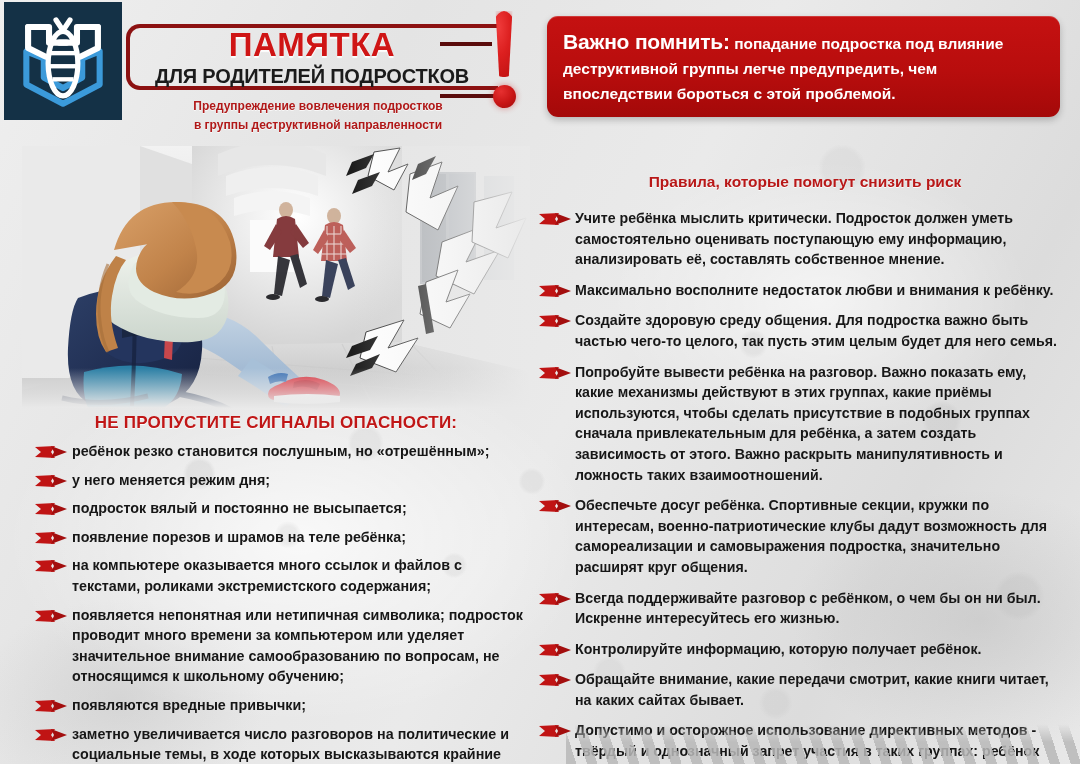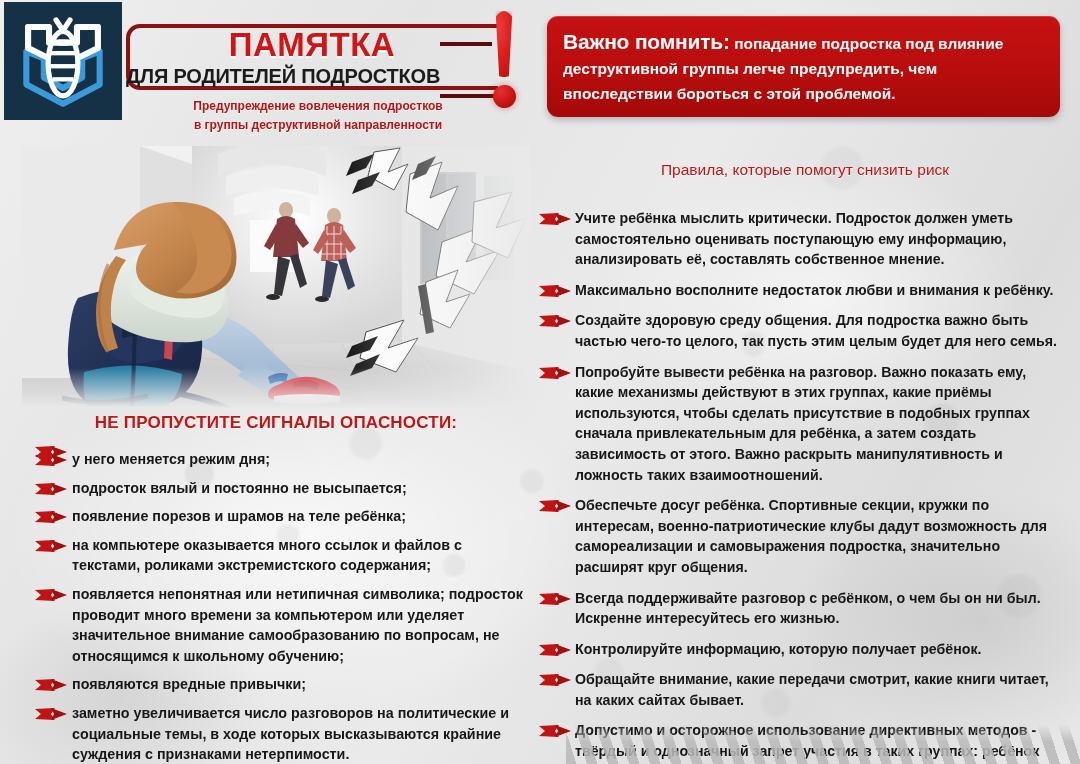--- a/index.html
+++ b/index.html
@@ -60,21 +60,21 @@
   #title-main{
     position:absolute;left:126px;top:26px;width:372px;
     text-align:center;
     font-size:33px;font-weight:bold;letter-spacing:.5px;
     color:#cf1515;
     text-shadow:0 2px 1px rgba(255,255,255,.9);
     line-height:38px;
   }
   #title-sub{
     position:absolute;left:126px;top:64px;width:372px;
-    text-align:left;
+    text-align:center;
     font-size:20px;font-weight:bold;letter-spacing:-.2px;
     color:#1b1b1b;
     line-height:24px;
   }
   #title-tag{
     position:absolute;left:126px;top:97px;width:384px;
     text-align:center;
     font-size:12px;font-weight:bold;
     color:#b01818;
     line-height:19px;
@@ -116,22 +116,22 @@
   }
   .photo-canvas{position:absolute;inset:0;}
 
   
   #left-heading{
     position:absolute;left:22px;top:413px;width:508px;text-align:center;
     font-size:17px;font-weight:bold;color:#c01616;letter-spacing:.2px;
     text-shadow:0 1px 0 rgba(255,255,255,.85);
   }
   #right-heading{
-    position:absolute;left:547px;top:160px;width:516px;text-align:center;
-    font-size:15.5px;font-weight:normal;color:#b81818;line-height:20px;
+    position:absolute;left:547px;top:172px;width:516px;text-align:center;
+    font-size:15.5px;font-weight:bold;color:#b81818;line-height:20px;
     text-shadow:0 1px 0 rgba(255,255,255,.8);
   }
 
   
   ul.bullets{list-style:none;margin:0;padding:0;}
   ul.bullets li{
     position:relative;
     padding-left:40px;
     color:#171717;
     font-weight:bold;
@@ -361,20 +361,21 @@
 
   <div id="left-heading">НЕ ПРОПУСТИТЕ СИГНАЛЫ ОПАСНОСТИ:</div>
   <ul class="bullets" id="left-list">
     <li>
       <span class="arrow">
         <svg viewBox="0 0 32 16" width="32" height="16" aria-hidden="true">
             <path d="M0 3 L20 2 L16 8 L20 14 L0 13 L6 8 Z" fill="#c01414"></path>
             <path d="M16 2 L32 8 L16 14 L19 8 Z" fill="#a30e0e"></path>
           </svg>
       </span>
+      <span>ребёнок резко становится послушным, но «отрешённым»;</span>
     </li>
     <li>
       <span class="arrow">
         <svg viewBox="0 0 32 16" width="32" height="16" aria-hidden="true">
             <path d="M0 3 L20 2 L16 8 L20 14 L0 13 L6 8 Z" fill="#c01414"></path>
             <path d="M16 2 L32 8 L16 14 L19 8 Z" fill="#a30e0e"></path>
           </svg>
       </span>
       <span>у него меняется режим дня;</span>
     </li>

